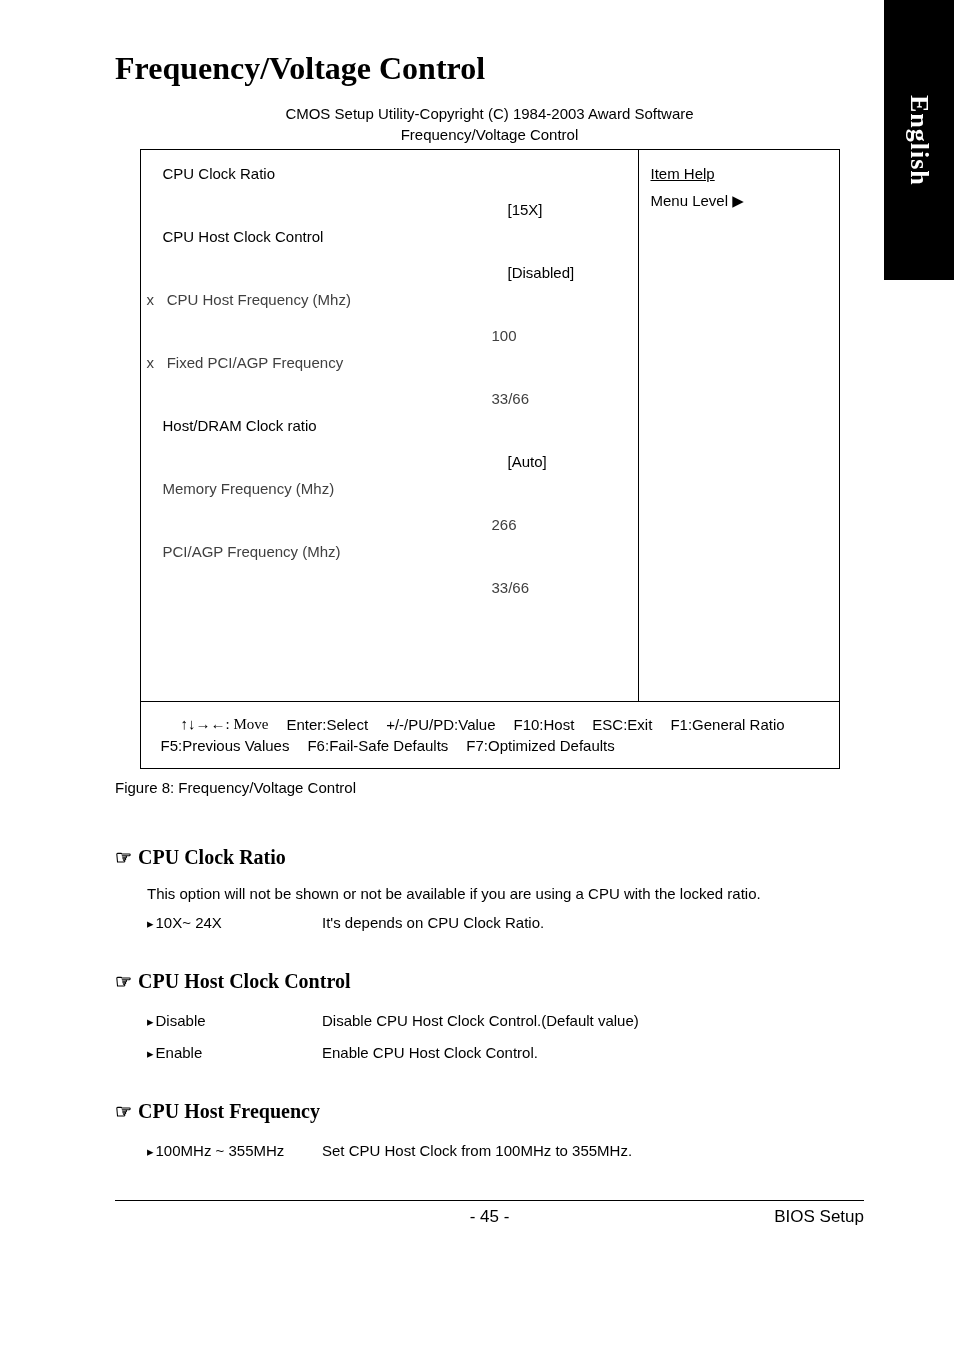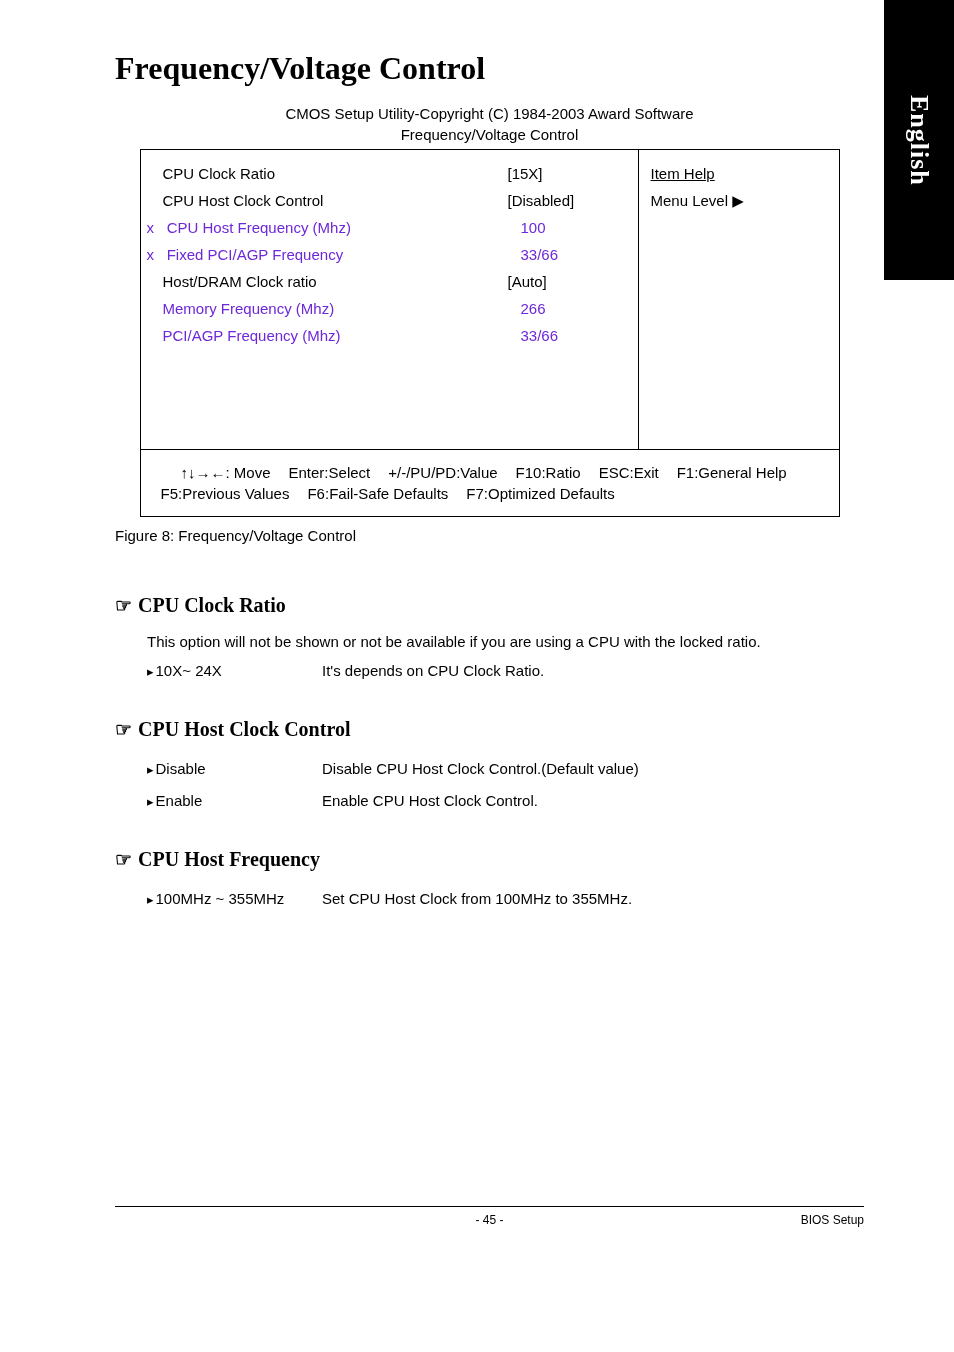--- a/index.html
+++ b/index.html
@@ -67,33 +67,33 @@
     .bios-right {
       width: 200px;
       padding: 10px 12px;
     }
     .bios-row {
       display: flex;
       padding: 5px 0 5px 16px;
       font-size: 15px;
     }
     .bios-row.disabled {
-      color: #6d28d9;
+      color: #404040;
       padding-left: 0;
-      gap: 29px;
     }
     .bios-label {
       flex: 0 0 345px;
     }
     .x-prefix {
       display: inline-block;
       width: 16px;
     }
     .bios-value {
       flex: 1;
+      margin-top: 36px;
     }
     .bios-empty {
       height: 90px;
     }
     .help-title {
       font-size: 15px;
       padding: 5px 0;
       text-decoration: underline;
     }
     .help-level {
@@ -150,21 +150,21 @@
     }
     .page-footer {
       position: absolute;
       bottom: 125px;
       left: 115px;
       right: 90px;
       border-top: 1px solid #000;
       padding-top: 6px;
       display: flex;
       justify-content: space-between;
-      font-size: 12px;
+      font-size: 17px;
     }
     .page-num {
       position: absolute;
       left: 50%;
       transform: translateX(-50%);
     }
     .hand-icon {
       font-size: 19px;
     }
   </style>
@@ -218,26 +218,26 @@
     <div class="bios-right">
       <div class="help-title">Item Help</div>
       <div class="help-level">
         <span>Menu Level</span> <span>▶</span>
       </div>
     </div>
   </div>
 
   <div class="bios-footer">
     <div class="bios-footer-line">
-      <span style="margin-left:20px;">↑↓→←: Move</span>
+      <span style="margin-left:20px;font-family:Liberation Serif, serif;">↑↓→←: Move</span>
       <span>Enter:Select</span>
       <span>+/-/PU/PD:Value</span>
-      <span>F10:Ratio</span>
+      <span>F10:Host</span>
       <span>ESC:Exit</span>
-      <span>F1:General Help</span>
+      <span>F1:General Ratio</span>
     </div>
     <div class="bios-footer-line" style="align-items:flex-end;">
       <span>F5:Previous Values</span>
       <span>F6:Fail-Safe Defaults</span>
       <span>F7:Optimized Defaults</span>
     </div>
   </div>
 
   <div class="figure-caption">Figure 8: Frequency/Voltage Control</div>
 

